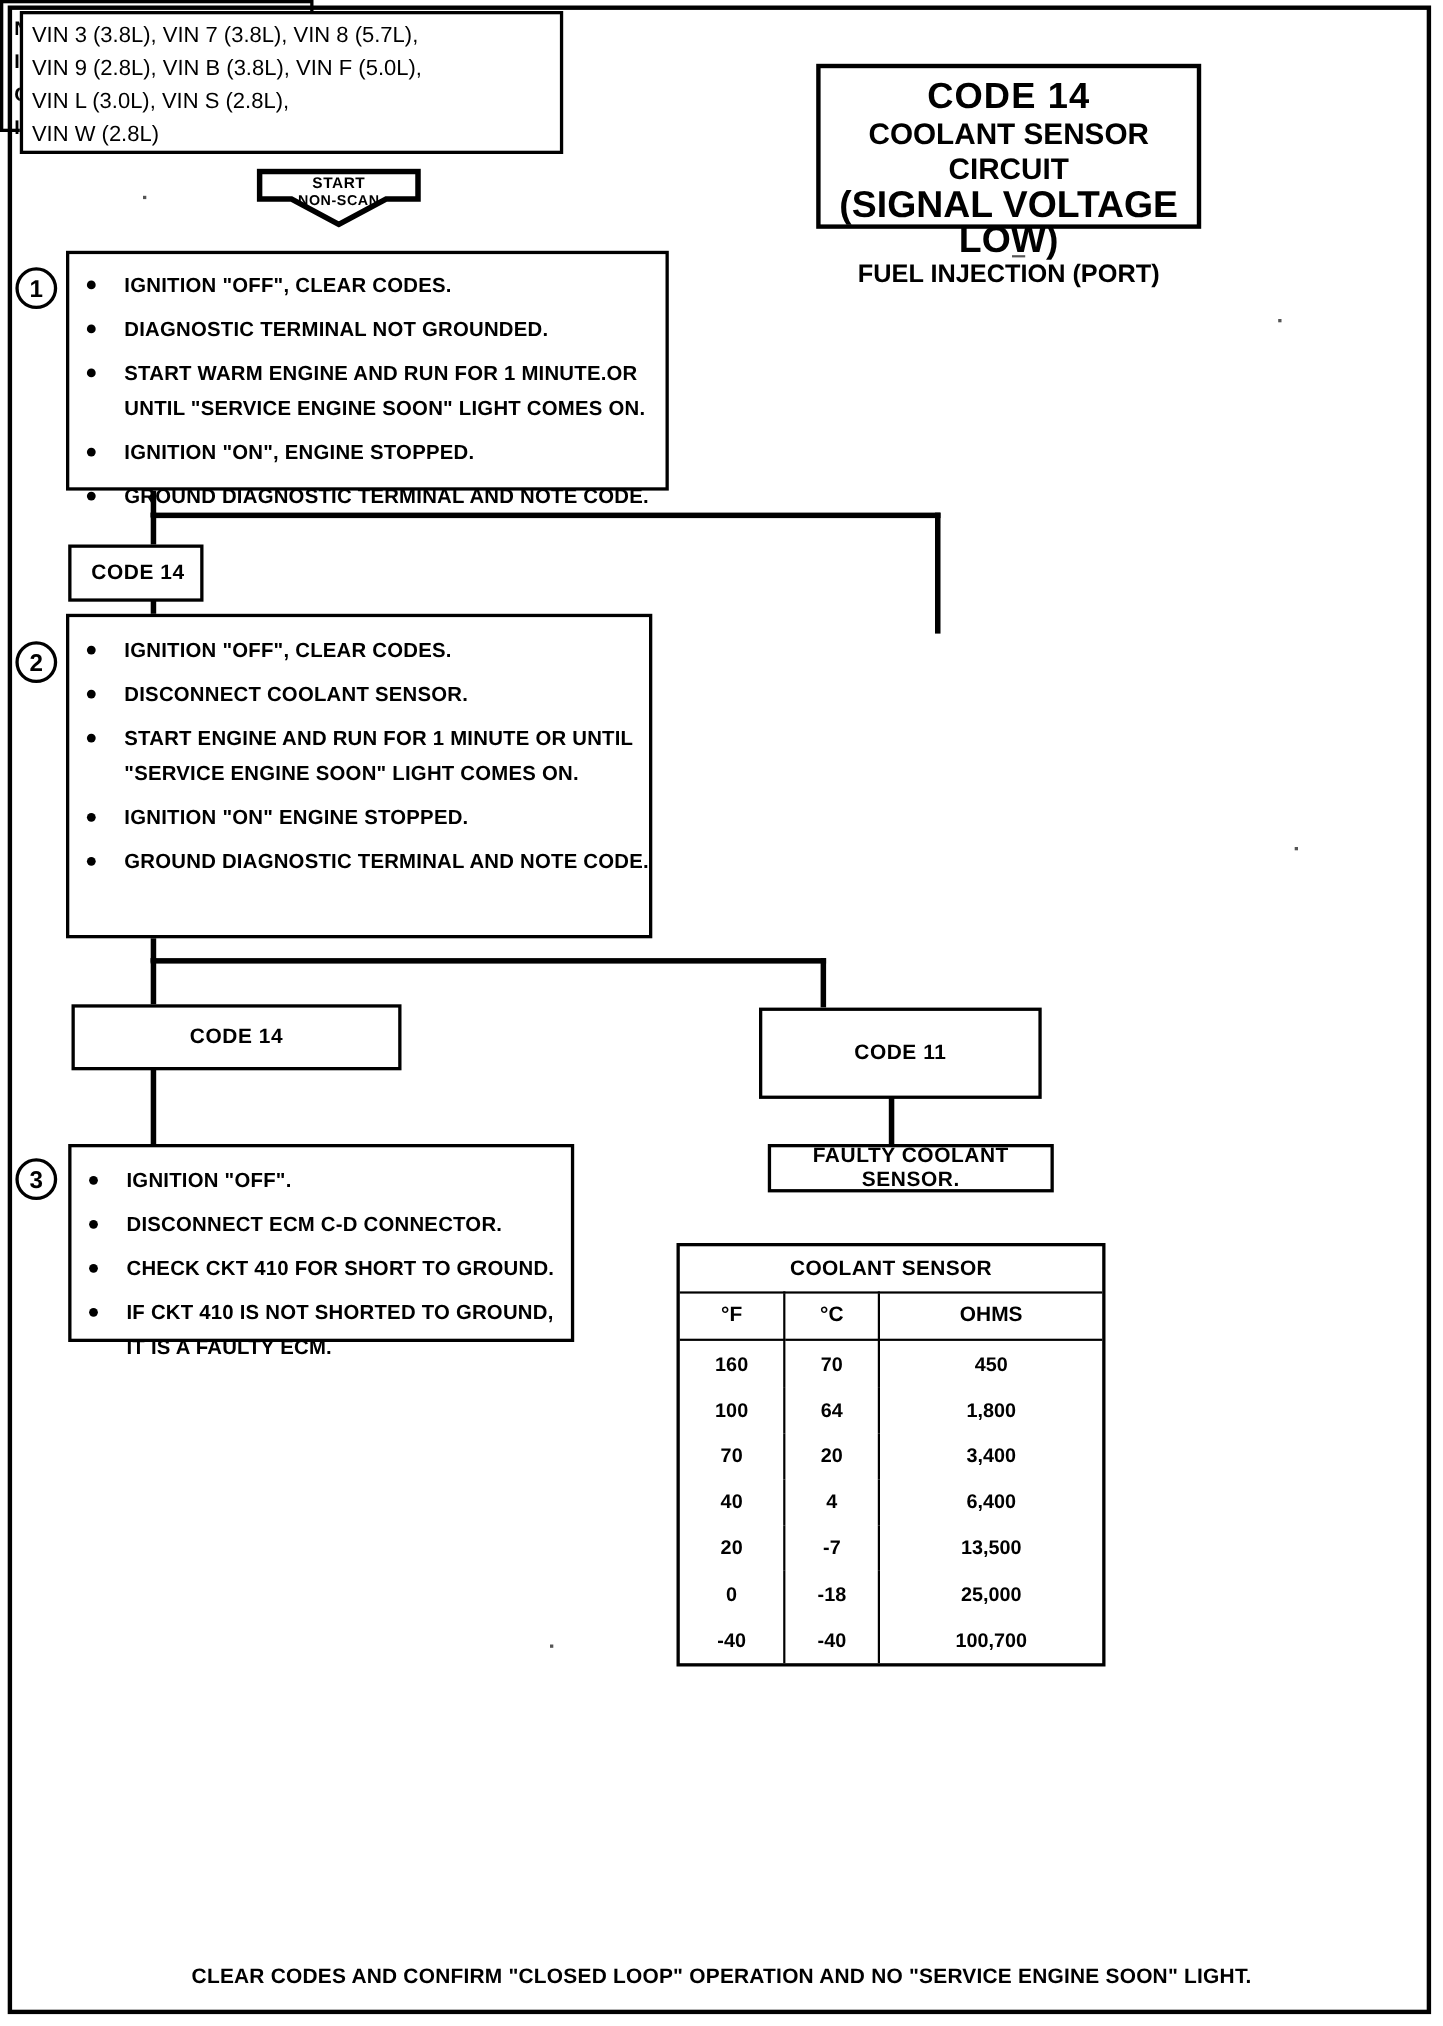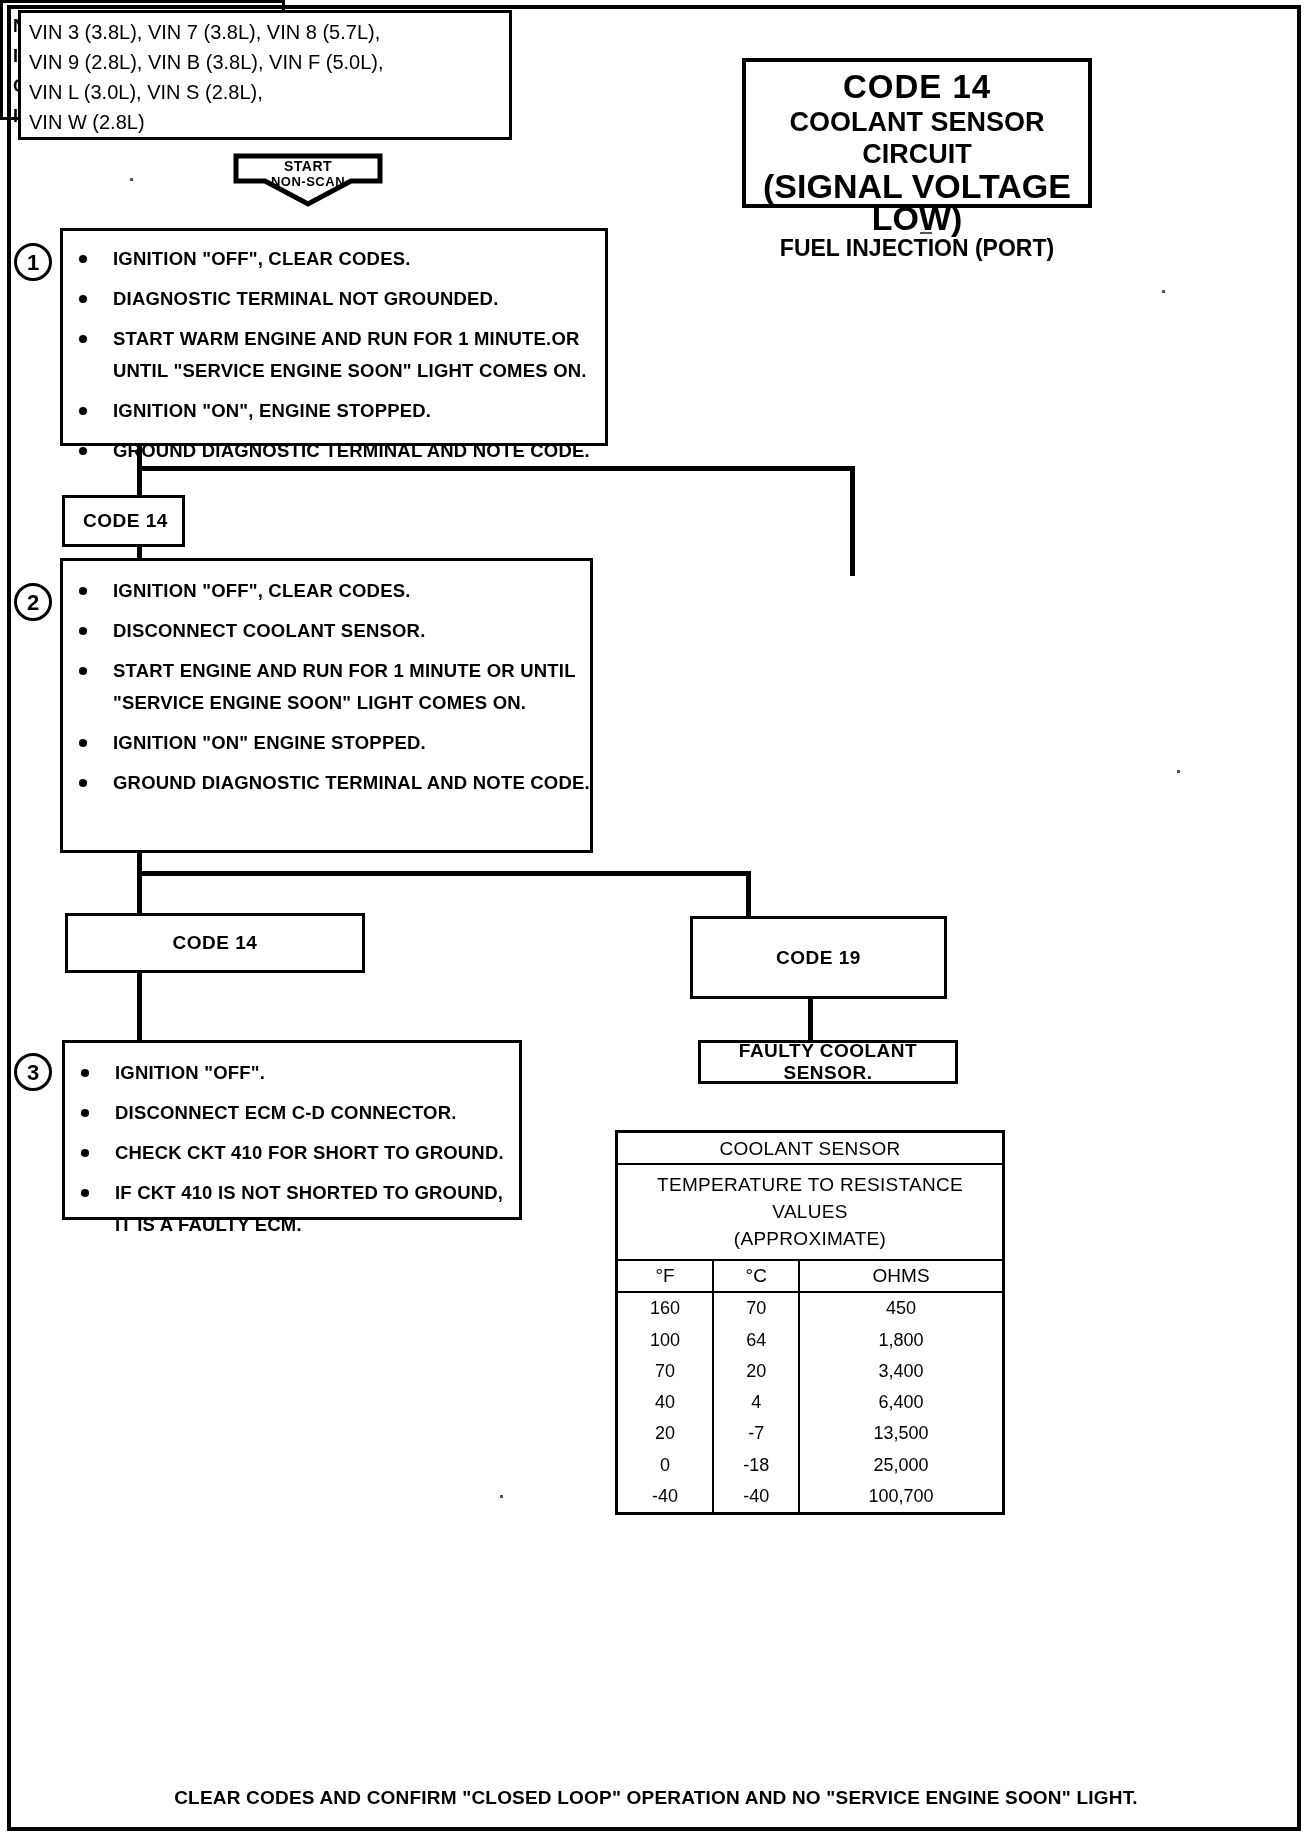--- a/index.html
+++ b/index.html
@@ -205,21 +205,21 @@
   }
   #coolant-table table {
     width: 100%;
     height: 100%;
     border-collapse: collapse;
     font-weight: bold;
   }
   #coolant-table td, #coolant-table th {
     border: 2px solid #000;
     text-align: center;
-    font-weight: normal;
+    font-weight: bold;
     font-size: 18px;
     padding: 1px 0;
   }
   #coolant-table .title-cell {
     border-top: none; border-left: none; border-right: none;
     font-size: 19px;
     letter-spacing: 0.3px;
     padding: 4px 0 2px 0;
   }
   #coolant-table .sub-cell {
@@ -333,21 +333,21 @@
   <div class="hline" style="left:137px; top:871px; width:614px;"></div>
   <div class="vline" style="left:137px; top:871px; height:45px;"></div>
   <div class="vline" style="left:746px; top:871px; height:45px;"></div>
 
   <div class="label-box centered" style="left:65px; top:913px; width:300px; height:60px; display:flex; align-items:center; justify-content:center;">
     <div class="inner">CODE 14</div>
   </div>
   <div class="vline" style="left:137px; top:971px; height:70px;"></div>
 
   <div class="label-box centered" style="left:690px; top:916px; width:257px; height:83px; display:flex; align-items:center; justify-content:center;">
-    <div class="inner">CODE 19</div>
+    <div class="inner">CODE 11</div>
   </div>
   <div class="vline" style="left:808px; top:997px; height:46px;"></div>
 
   <div class="label-box centered" style="left:698px; top:1040px; width:260px; height:44px; display:flex; align-items:center; justify-content:center;">
     <div class="inner">FAULTY COOLANT SENSOR.</div>
   </div>
 
   <div class="step-circle" style="left:14px; top:1053px;">3</div>
   <div class="step-box" style="left:62px; top:1040px; width:460px; height:180px;">
     <ul class="bullets" style="padding-top:14px;">
@@ -357,26 +357,20 @@
       <li><span>IF CKT 410 IS NOT SHORTED TO GROUND,</span><span class="cont">IT IS A FAULTY ECM.</span></li>
     </ul>
   </div>
 
   <div id="coolant-table">
     <table>
       <tbody>
           <tr>
         <td class="title-cell" colspan="3">COOLANT SENSOR</td>
       </tr>
-      <tr>
-        <td class="sub-cell" colspan="3">
-          <div>TEMPERATURE TO RESISTANCE VALUES</div>
-          <div>(APPROXIMATE)</div>
-        </td>
-      </tr>
       <tr class="hdr">
         <td>°F</td>
         <td>°C</td>
         <td>OHMS</td>
       </tr>
       <tr class="data">
         <td>160</td>
         <td>70</td>
         <td>450</td>
       </tr>

